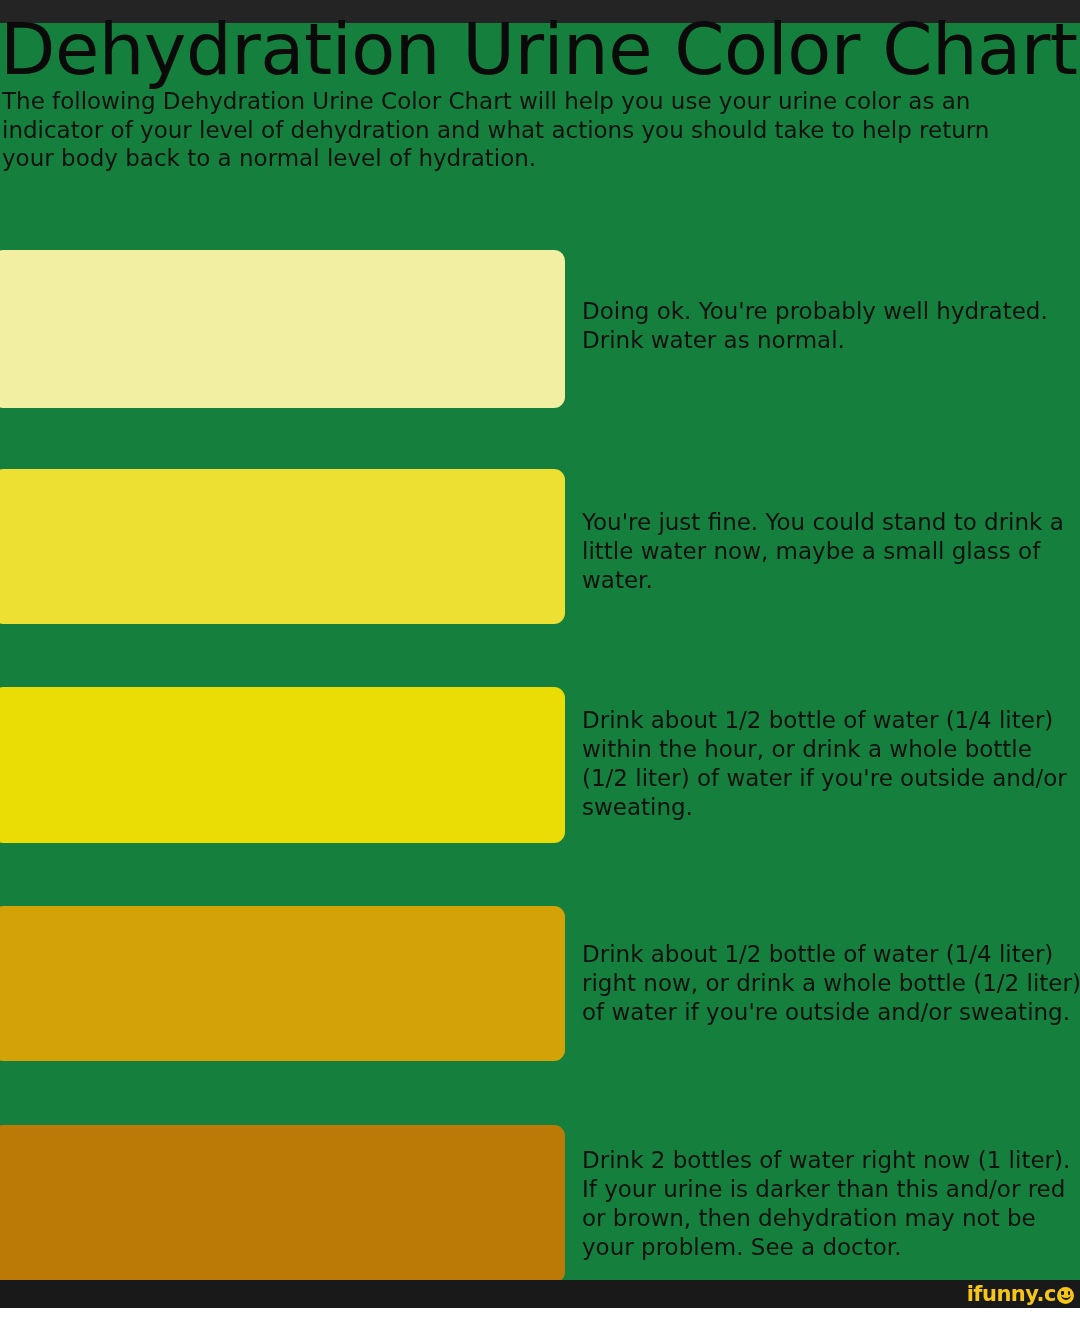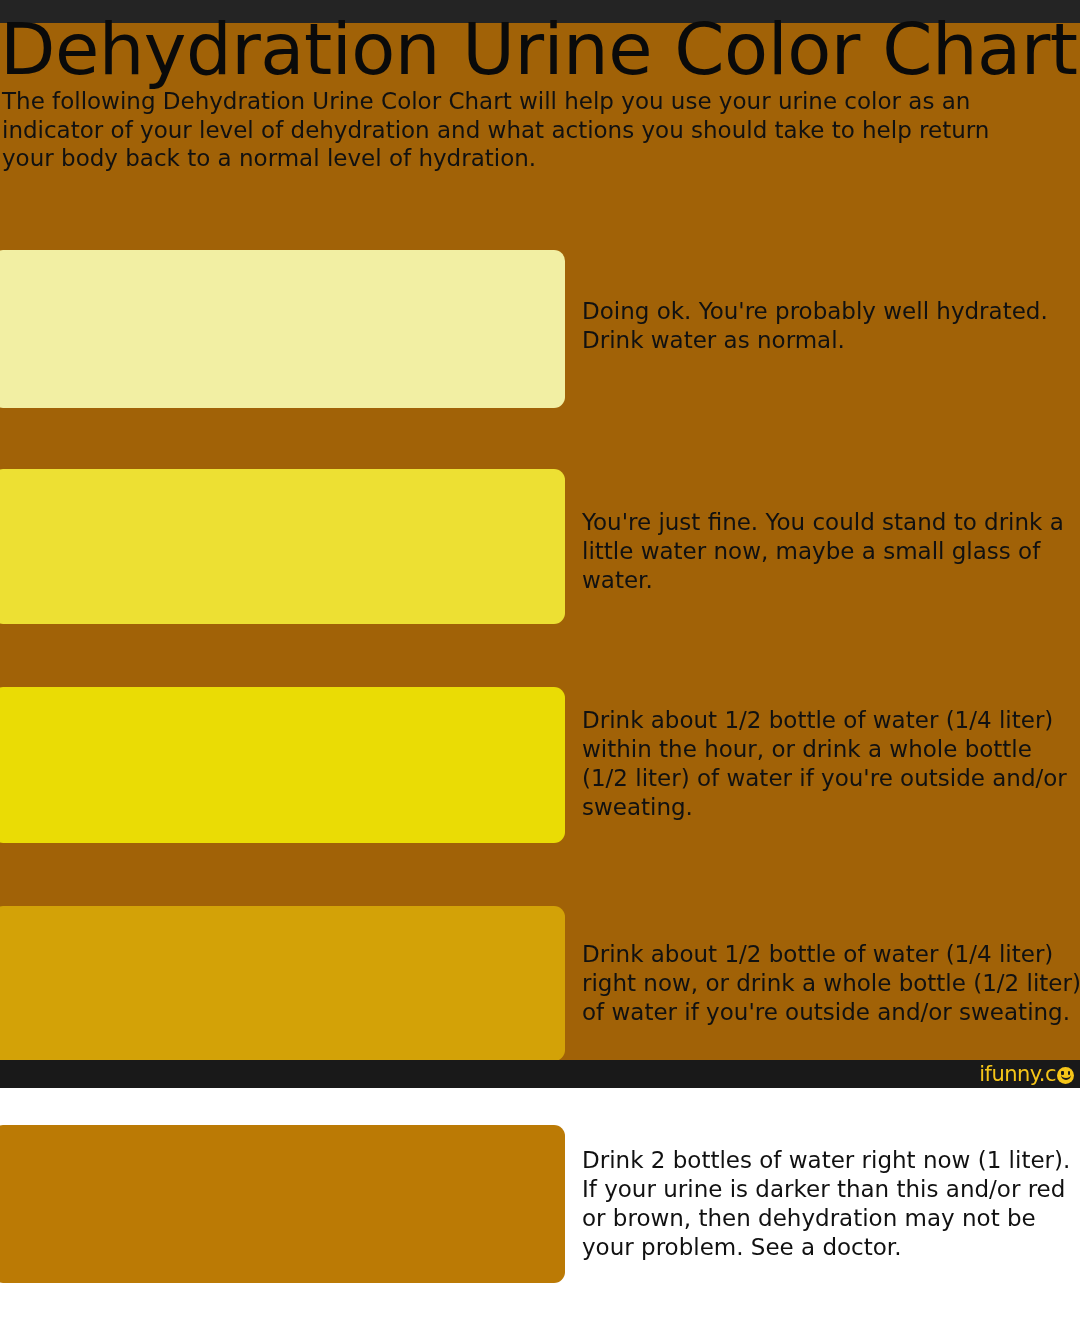--- a/index.html
+++ b/index.html
@@ -8,22 +8,22 @@
     width: 1080px;
     height: 1344px;
     background: #ffffff;
     font-family: "DejaVu Sans", "Liberation Sans", sans-serif;
     overflow: hidden;
   }
 
   .page {
     position: relative;
     width: 1080px;
-    height: 1088px;
-    background: #a16207;
+    height: 1308px;
+    background: #15803d;
   }
 
   
   .top-bar {
     position: absolute;
     top: 0; left: 0;
     width: 1080px;
     height: 23px;
     background: #242424;
   }
@@ -34,21 +34,21 @@
     width: 1080px;
     height: 28px;
     background: #191919;
   }
 
   .watermark {
     position: absolute;
     right: 6px;
     bottom: 1px;
     font-size: 21px;
-    font-weight: normal;
+    font-weight: bold;
     letter-spacing: -0.5px;
     color: #f5c518;
     font-family: "DejaVu Sans", "Liberation Sans", sans-serif;
     line-height: 26px;
     display: flex;
     align-items: center;
   }
   .watermark .wm-text { display: inline-block; }
   .watermark .smiley {
     display: inline-block;

